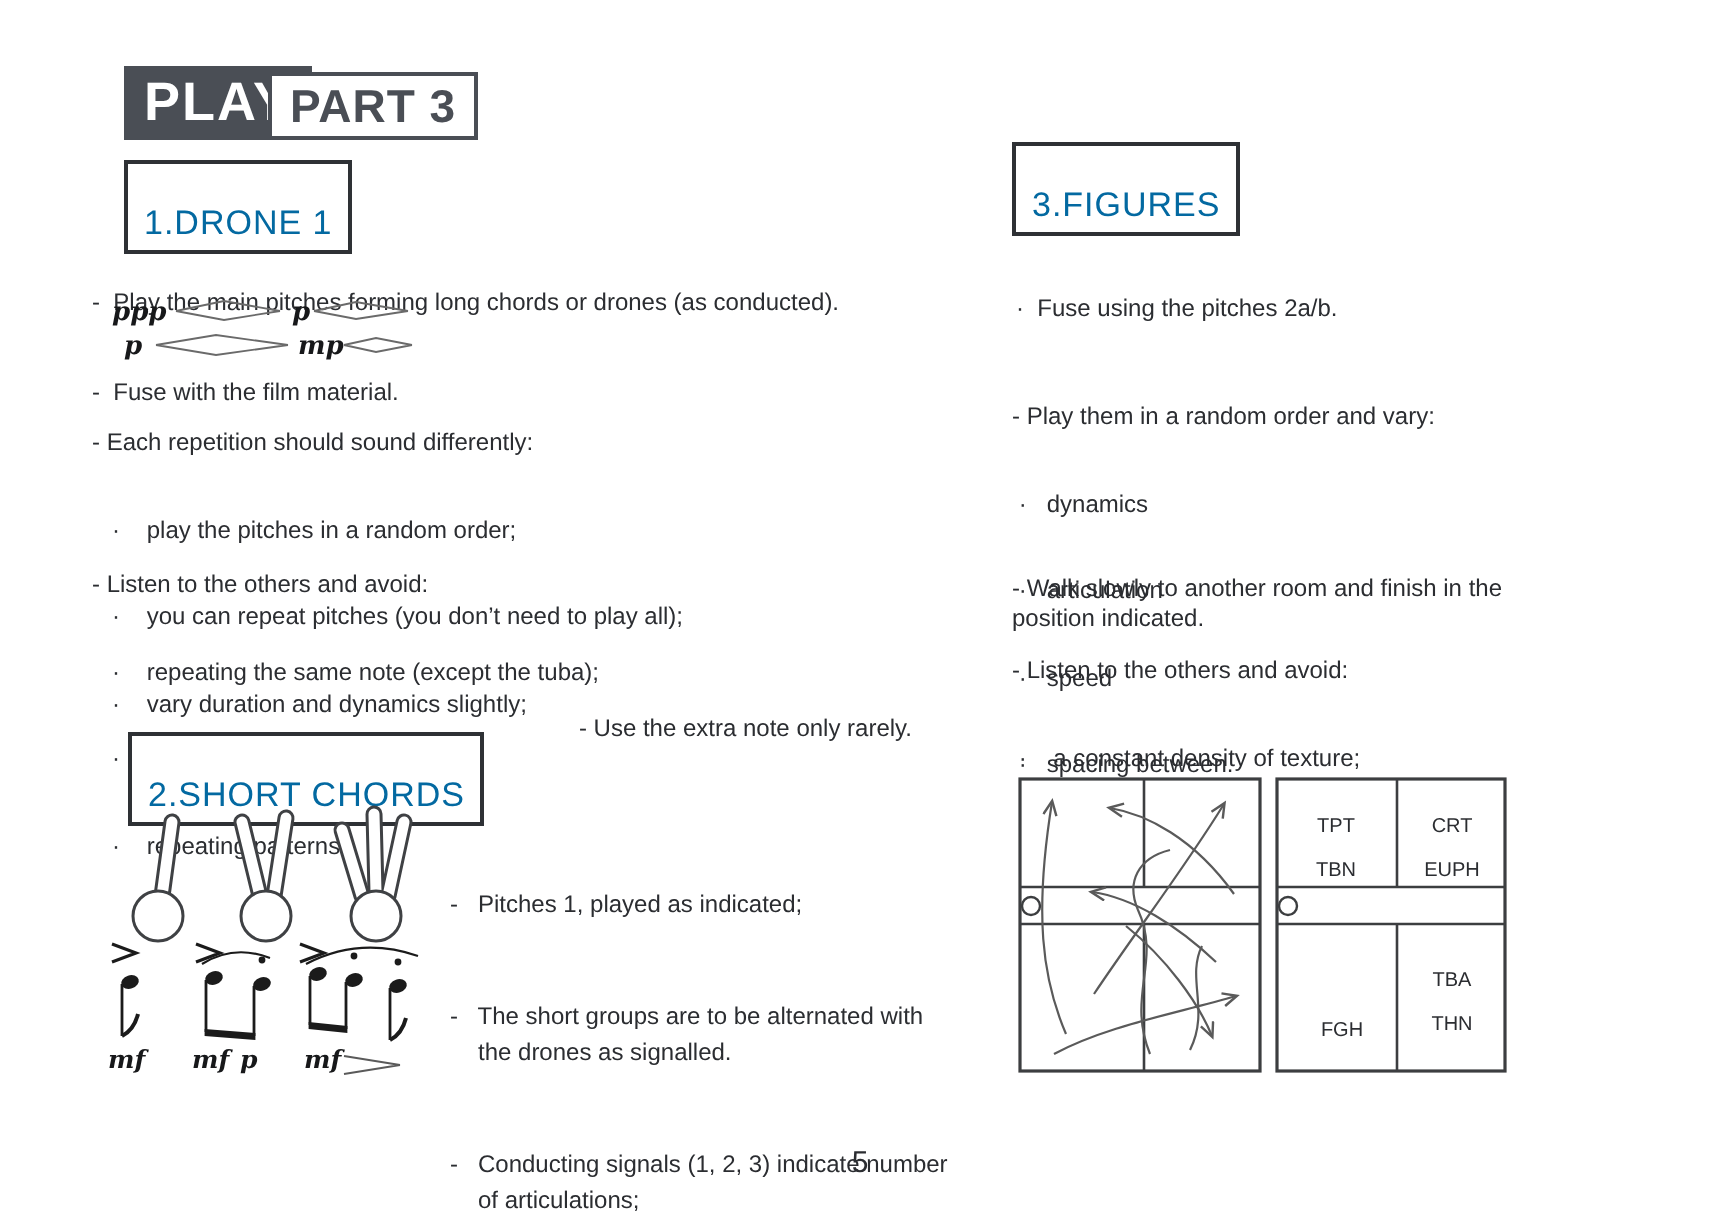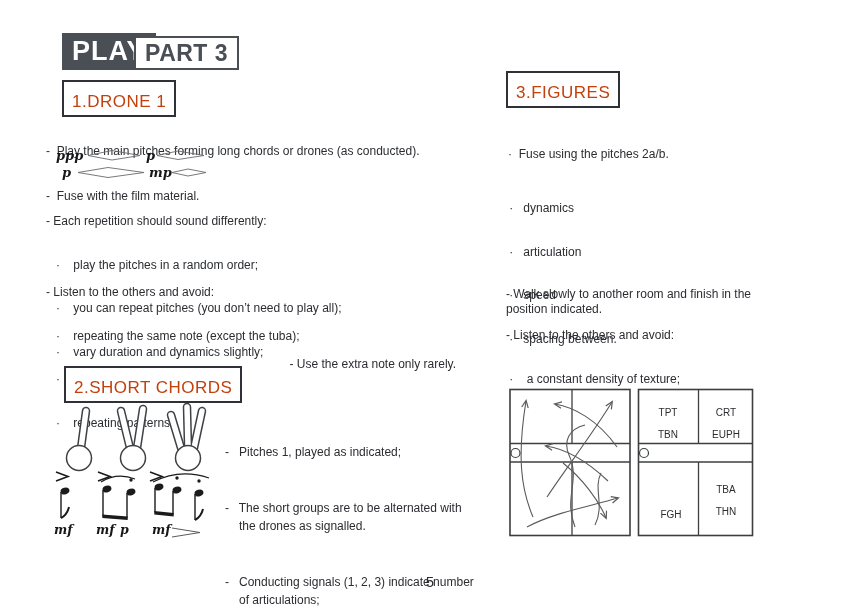--- a/index.html
+++ b/index.html
@@ -17,22 +17,22 @@
     left:62px; top:33px; height:37px; background:#4a4e55; color:#ffffff;
     display:flex; align-items:center; padding:0 10px;
     font-size:27px; font-weight:bold; letter-spacing:1px;
   }
   .part-box {
     left:134px; top:36px; height:34px; background:#ffffff; color:#4a4e55;
     border:2px solid #4a4e55; display:flex; align-items:center; padding:0 9px;
     font-size:23px; font-weight:bold; letter-spacing:0.5px;
   }
   .sec-title {
-    border:2px solid #2e3135; color:#c2410c; background:#fff;
-    padding:10px 8px 3px 8px; font-size:17px; letter-spacing:0.5px; display:inline-block;
+    border:2px solid #2e3135; color:#0369a1; background:#fff;
+    padding:20px 8px 3px 8px; font-size:17px; letter-spacing:0.5px; display:inline-block;
   }
   .pagenum { left:420px; top:573px; font-size:15px; width:20px; text-align:center; }
   svg text.plan-label { font-family:"Liberation Sans",sans-serif; font-size:10px; fill:#2b2d31; }
   svg text.dyn { font-family:"DejaVu Serif",serif; font-style:italic; font-weight:bold; fill:#17181a; }
 </style>
 </head>
 <body>
 
 <div class="page">
 
@@ -157,20 +157,21 @@
 
   <div class="abs" style="left:506px; top:71px;">
     <span class="sec-title">3.FIGURES</span>
   </div>
 
   <div class="abs doc hang10" style="left:508px; top:118px; width:262px;">
     <div>·  Fuse using the pitches 2a/b.</div>
   </div>
 
   <div class="abs doc" style="left:506px; top:172px; width:270px;">
+    <div>- Play them in a random order and vary:</div>
     <div> ·   dynamics</div>
     <div> ·   articulation</div>
     <div> ·   speed</div>
     <div> ·   spacing between.</div>
   </div>
 
   <div class="abs doc" style="left:506px; top:258px; width:256px;">
     <div>- Walk slowly to another room and finish in the position indicated.</div>
   </div>
 

